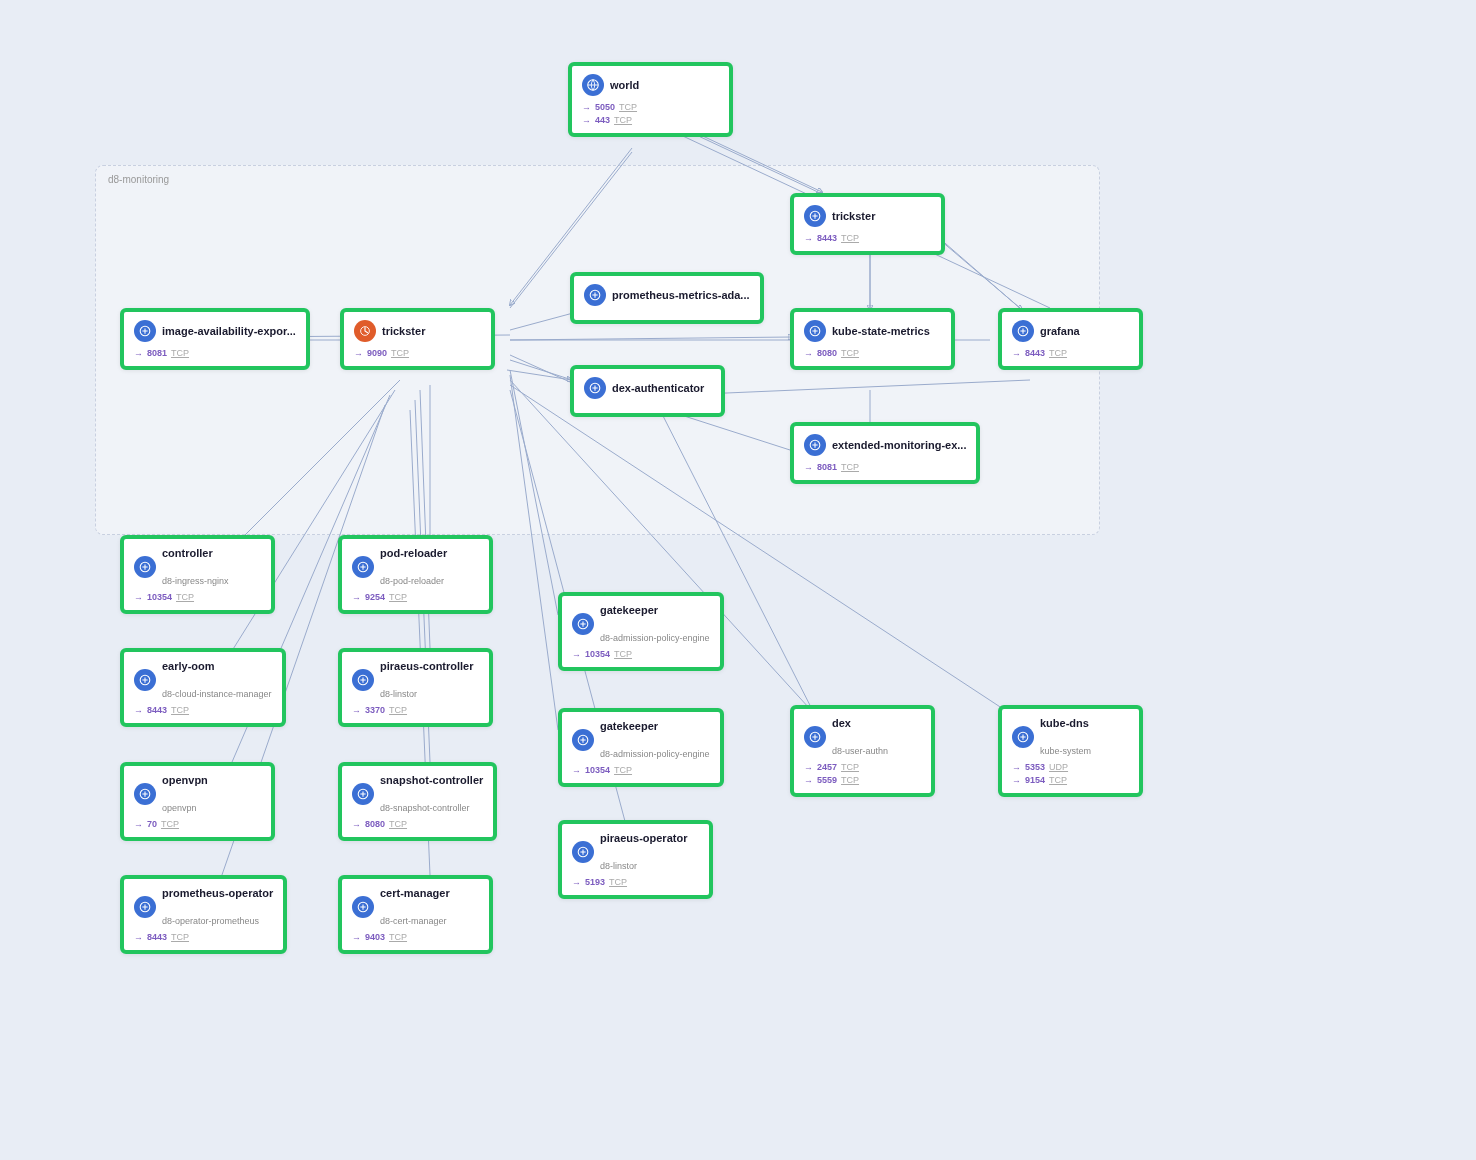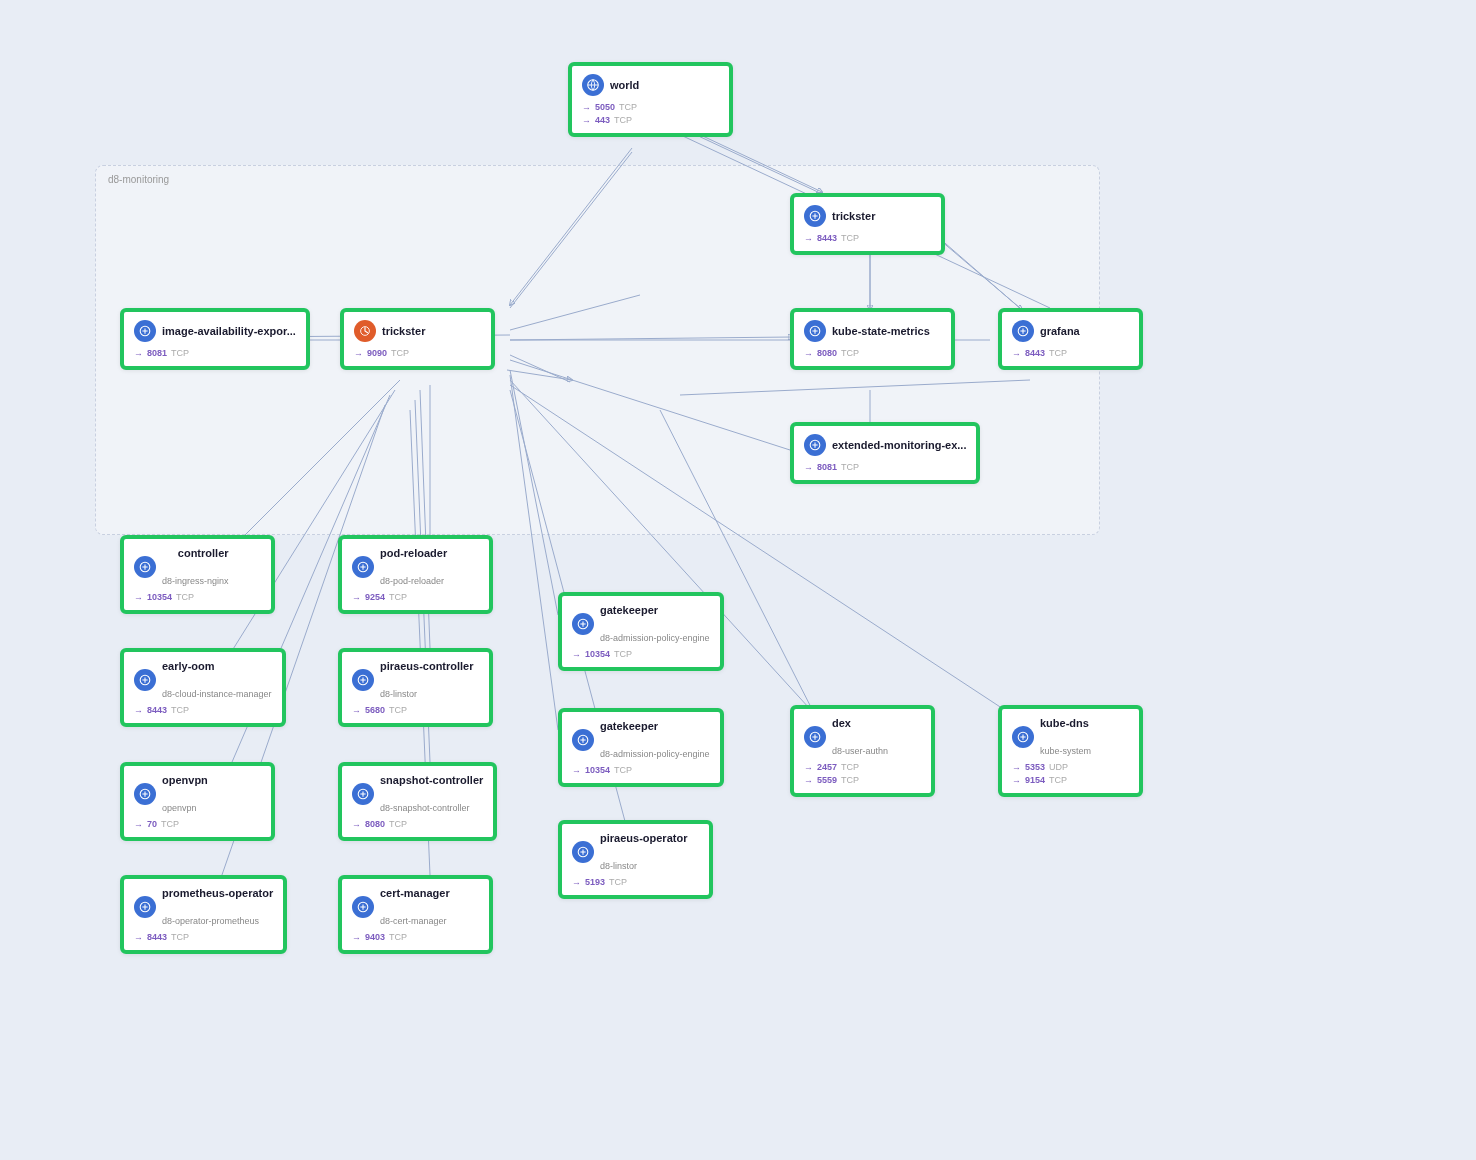--- a/index.html
+++ b/index.html
@@ -66,20 +66,21 @@
     .port-arrow {
       color: #7c5cbf;
       font-weight: bold;
     }
     .port-num {
       color: #7c5cbf;
       font-weight: 600;
     }
     .port-proto {
       color: #aaa;
+      text-decoration: underline;
     }
     .port-row {
       position: relative;
       padding-left: 0;
     }
     .group-box {
       position: absolute;
       border: 1.5px dashed #c8d0e0;
       border-radius: 8px;
       background: rgba(255,255,255,0.35);
@@ -219,20 +220,31 @@
       </div>
       <span class="node-title">trickster</span>
     </div>
     <div class="node-port">
       <span class="port-arrow">→</span>
       <span class="port-num">8443</span>
       <span class="port-proto">TCP</span>
     </div>
   </div>
 
+  <div class="node-card" style="left:570px; top:272px; min-width:165px;">
+    <div class="node-header">
+      <div class="node-icon blue">
+        <svg viewBox="0 0 16 16" fill="white">
+            <circle cx="8" cy="8" r="5.5" stroke="white" stroke-width="1.2" fill="none"></circle>
+            <path d="M5 8 h6 M8 5 v6" stroke="white" stroke-width="1.2"></path>
+          </svg>
+      </div>
+      <span class="node-title">prometheus-metrics-ada...</span>
+    </div>
+  </div>
 
   <div class="node-card" style="left:790px; top:308px; min-width:165px;">
     <div class="node-header">
       <div class="node-icon blue">
         <svg viewBox="0 0 16 16" fill="white">
             <circle cx="8" cy="8" r="5.5" stroke="white" stroke-width="1.2" fill="none"></circle>
             <path d="M5 8 h6 M8 5 v6" stroke="white" stroke-width="1.2"></path>
           </svg>
       </div>
       <span class="node-title">kube-state-metrics</span>
@@ -288,39 +300,50 @@
       </div>
       <span class="node-title">trickster</span>
     </div>
     <div class="node-port">
       <span class="port-arrow">→</span>
       <span class="port-num">9090</span>
       <span class="port-proto">TCP</span>
     </div>
   </div>
 
+  <div class="node-card" style="left:570px; top:365px; min-width:155px;">
+    <div class="node-header">
+      <div class="node-icon blue">
+        <svg viewBox="0 0 16 16" fill="white">
+            <circle cx="8" cy="8" r="5.5" stroke="white" stroke-width="1.2" fill="none"></circle>
+            <path d="M5 8 h6 M8 5 v6" stroke="white" stroke-width="1.2"></path>
+          </svg>
+      </div>
+      <span class="node-title">dex-authenticator</span>
+    </div>
+  </div>
 
   <div class="node-card" style="left:790px; top:422px; min-width:165px;">
     <div class="node-header">
       <div class="node-icon blue">
         <svg viewBox="0 0 16 16" fill="white">
             <circle cx="8" cy="8" r="5.5" stroke="white" stroke-width="1.2" fill="none"></circle>
             <path d="M5 8 h6 M8 5 v6" stroke="white" stroke-width="1.2"></path>
           </svg>
       </div>
       <span class="node-title">extended-monitoring-ex...</span>
     </div>
     <div class="node-port">
       <span class="port-arrow">→</span>
       <span class="port-num">8081</span>
       <span class="port-proto">TCP</span>
     </div>
   </div>
 
-  <div class="node-card" style="left:120px; top:535px; min-width:155px;text-align:right;">
+  <div class="node-card" style="left:120px; top:535px; min-width:155px;">
     <div class="node-header">
       <div class="node-icon blue">
         <svg viewBox="0 0 16 16" fill="white">
             <circle cx="8" cy="8" r="5.5" stroke="white" stroke-width="1.2" fill="none"></circle>
             <path d="M5 8 h6 M8 5 v6" stroke="white" stroke-width="1.2"></path>
           </svg>
       </div>
       <div>
         <div class="node-title">controller</div>
         <div class="node-subtitle">d8-ingress-nginx</div>
@@ -381,21 +404,21 @@
             <path d="M5 8 h6 M8 5 v6" stroke="white" stroke-width="1.2"></path>
           </svg>
       </div>
       <div>
         <div class="node-title">piraeus-controller</div>
         <div class="node-subtitle">d8-linstor</div>
       </div>
     </div>
     <div class="node-port">
       <span class="port-arrow">→</span>
-      <span class="port-num">5680</span>
+      <span class="port-num">3370</span>
       <span class="port-proto">TCP</span>
     </div>
   </div>
 
   <div class="node-card" style="left:558px; top:592px; min-width:165px;">
     <div class="node-header">
       <div class="node-icon blue">
         <svg viewBox="0 0 16 16" fill="white">
             <circle cx="8" cy="8" r="5.5" stroke="white" stroke-width="1.2" fill="none"></circle>
             <path d="M5 8 h6 M8 5 v6" stroke="white" stroke-width="1.2"></path>

